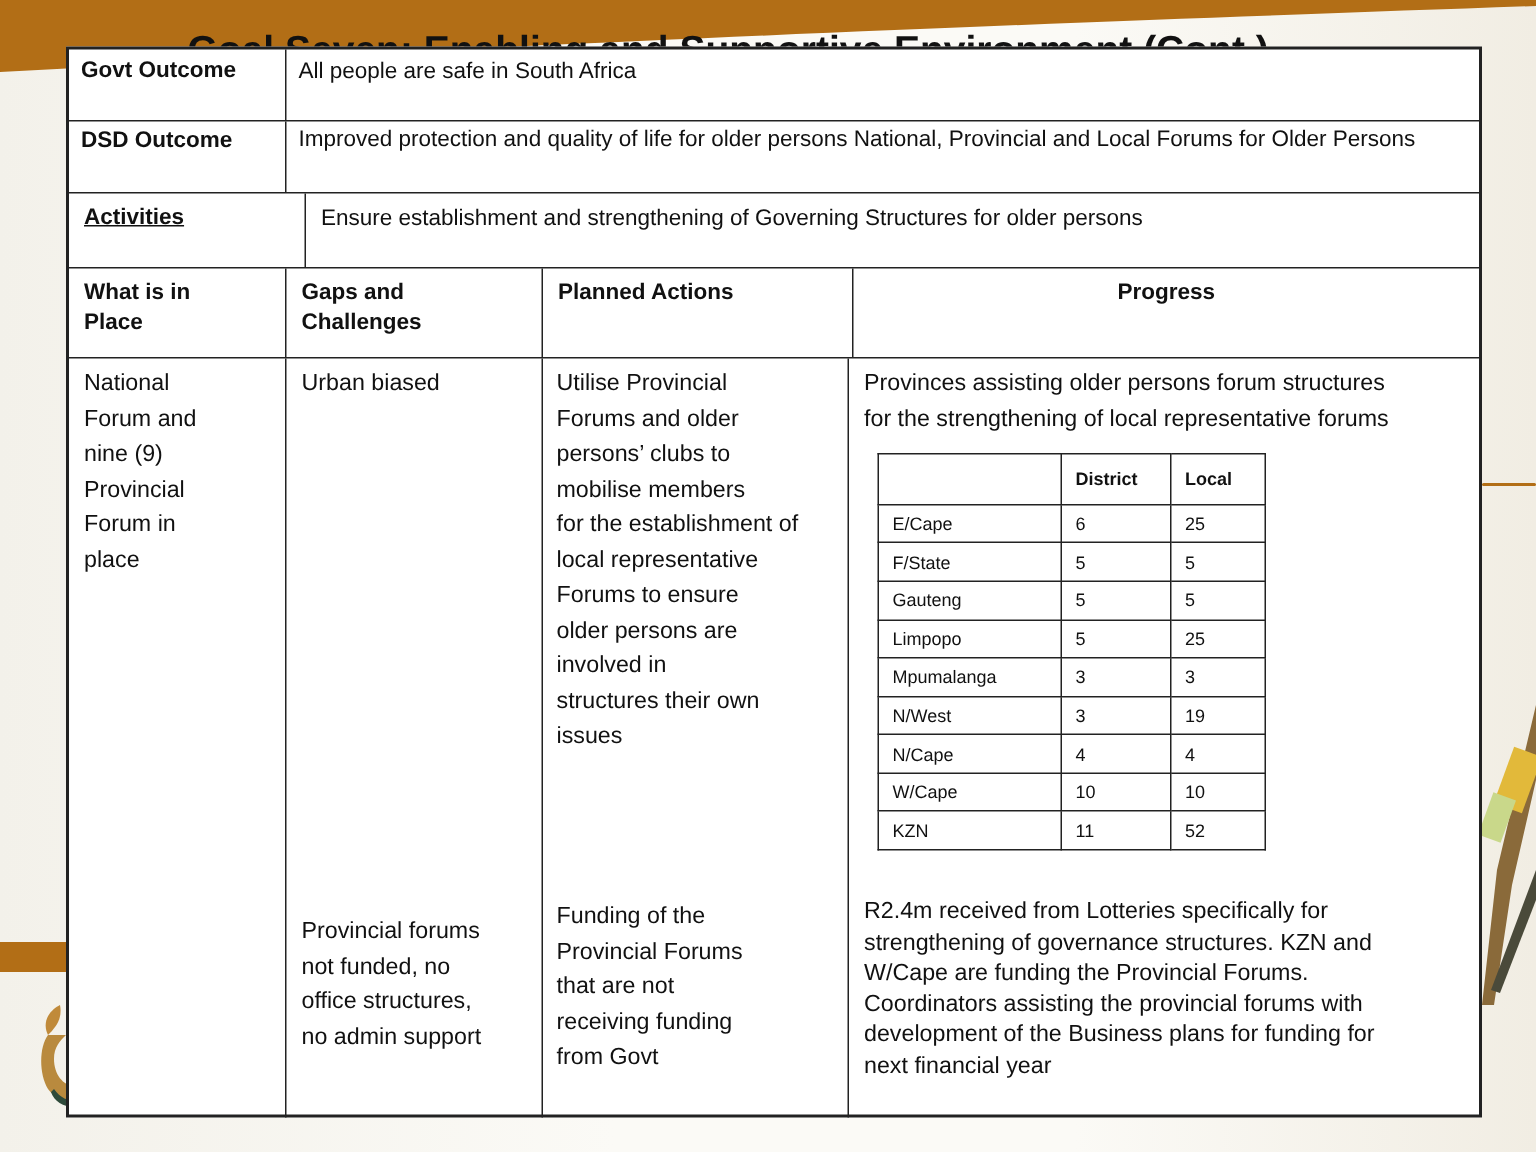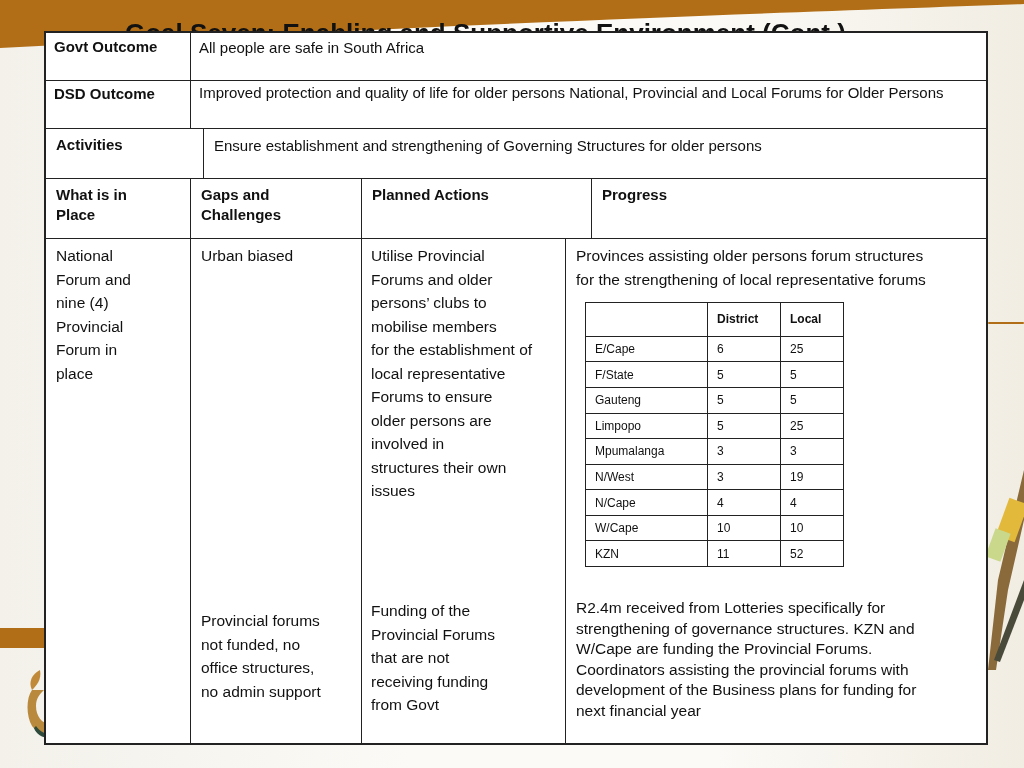--- a/index.html
+++ b/index.html
@@ -82,48 +82,48 @@
   <div class="row" style="top:0; height:48px;">
     <div class="cell" style="left:0; width:146px; padding:4px 8px;">
       <span class="lbl">Govt Outcome</span>
     </div>
     <div class="cell bl" style="left:144px; right:0; padding:3px 8px;">
       <span class="txt" style="font-size:15px;">All people are safe in South Africa</span>
     </div>
   </div>
 
   <div class="row" style="top:96px; height:50px;">
-    <div class="cell" style="left:0; width:146px; padding:6px 10px;">
+    <div class="cell" style="left:0; width:146px; padding:6px 10px;text-decoration:underline;">
       <span class="lbl">Activities</span>
     </div>
     <div class="cell bl" style="left:157px; right:0; padding:5px 10px;">
       <span class="txt" style="font-size:15px;">Ensure establishment and strengthening of Governing Structures  for older persons</span>
     </div>
   </div>
 
   <div class="row" style="top:146px; height:60px;">
     <div class="cell" style="left:0; width:146px; padding:6px 10px;">
       <div class="lbl" style="width:100px;">What is in Place</div>
     </div>
     <div class="cell bl" style="left:144px; width:171px; padding:6px 10px;">
       <div class="lbl" style="width:110px;">Gaps and Challenges</div>
     </div>
     <div class="cell bl" style="left:315px; width:204px; padding:6px 10px;">
       <div class="lbl">Planned Actions</div>
     </div>
-    <div class="cell bl" style="left:545px; right:0; padding:6px 10px;">
+    <div class="cell bl" style="left:522px; right:0; padding:6px 10px;text-align:center;">
       <div class="lbl">Progress</div>
     </div>
   </div>
 
   <div class="row" style="top:206px; height:506px; border-bottom:none;">
     <div class="cell" style="left:0; width:146px; padding:5px 10px;">
       <div class="txt">National</div>
       <div class="txt">Forum and</div>
-      <div class="txt">nine  (4)</div>
+      <div class="txt">nine  (9)</div>
       <div class="txt">Provincial</div>
       <div class="txt">Forum in</div>
       <div class="txt">place</div>
     </div>
 
     <div class="cell bl" style="left:144px; width:171px; padding:5px 10px;">
       <div class="txt">Urban biased</div>
       <div style="position:absolute; top:370px; left:10px;">
         <div class="txt">Provincial forums</div>
         <div class="txt">not funded, no</div>

